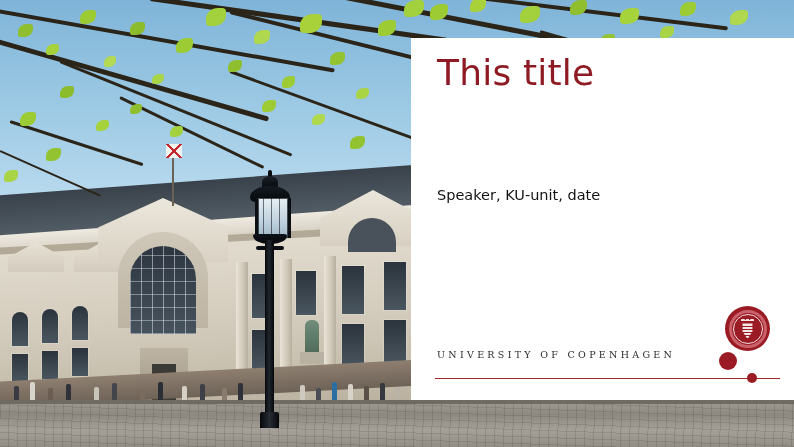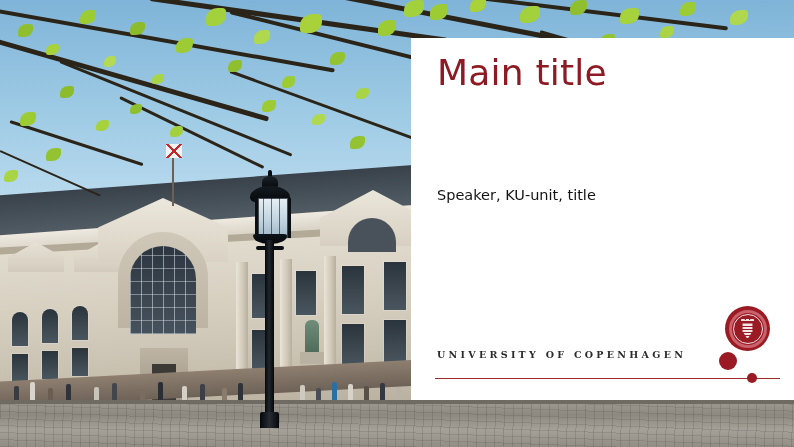--- a/index.html
+++ b/index.html
@@ -130,21 +130,21 @@
 
   .title{position:absolute;left:26px;top:17px;font-size:36px;line-height:1;
          color:#8e1b23;font-family:"DejaVu Sans",sans-serif;font-weight:400;letter-spacing:.2px;}
   .subtitle{position:absolute;left:26px;top:95px;font-size:21px;line-height:1;
             color:#121212;font-family:"DejaVu Sans",sans-serif;font-weight:400;}
   .speaker{position:absolute;left:26px;top:150px;font-size:14.5px;line-height:1;
            color:#141414;font-family:"DejaVu Sans",sans-serif;font-weight:400;}
 
   
   .unitext{position:absolute;left:26px;top:311px;font-size:9.5px;
-           font-family:"DejaVu Serif",serif;color:#2b2b2b;letter-spacing:3.3px;white-space:nowrap;font-weight:bold;}
+           font-family:"DejaVu Serif",serif;color:#2b2b2b;letter-spacing:3.3px;white-space:nowrap;}
   .rule{position:absolute;left:24px;top:339.5px;width:345px;height:1.6px;background:#9e2a2a;}
 
   .seal{position:absolute;left:314px;top:268px;width:45px;height:45px;border-radius:50%;
         background:#9b1b24;}
   .sealRing{position:absolute;left:3.5px;top:3.5px;width:38px;height:38px;border-radius:50%;
             border:3.2px solid #c9606a;box-sizing:border-box;}
   .sealRing2{position:absolute;left:7.5px;top:7.5px;width:30px;height:30px;border-radius:50%;
              border:1px solid #ffffff;box-sizing:border-box;opacity:.85;}
   .sealCrest{position:absolute;left:16px;top:13px;width:13px;height:20px;
              background:#f4e6e7;
@@ -308,22 +308,22 @@
       <div class="lf" style="left:680px;top:2px;width:16px;height:14px;background:#9ccb34;"></div>
       <div class="lf" style="left:730px;top:10px;width:18px;height:15px;background:#b0d84e;"></div>
       <div class="lf" style="left:600px;top:34px;width:15px;height:13px;background:#93c330;"></div>
       <div class="lf" style="left:660px;top:26px;width:14px;height:12px;background:#a9d446;"></div>
     </div>
 
   </div>
 
   <div class="panel">
 
-    <div class="title">Main title</div>
-    <div class="speaker">Speaker, KU-unit, title</div>
+    <div class="title">This title</div>
+    <div class="speaker">Speaker, KU-unit, date</div>
 
     <div class="unitext">UNIVERSITY OF COPENHAGEN</div>
     <div class="rule"></div>
 
     <div class="seal">
       <div class="sealRing"></div>
       <div class="sealRing2"></div>
       <div class="sealTop"></div>
       <div class="sealCrest"></div>
       <div class="sealBars"></div>

